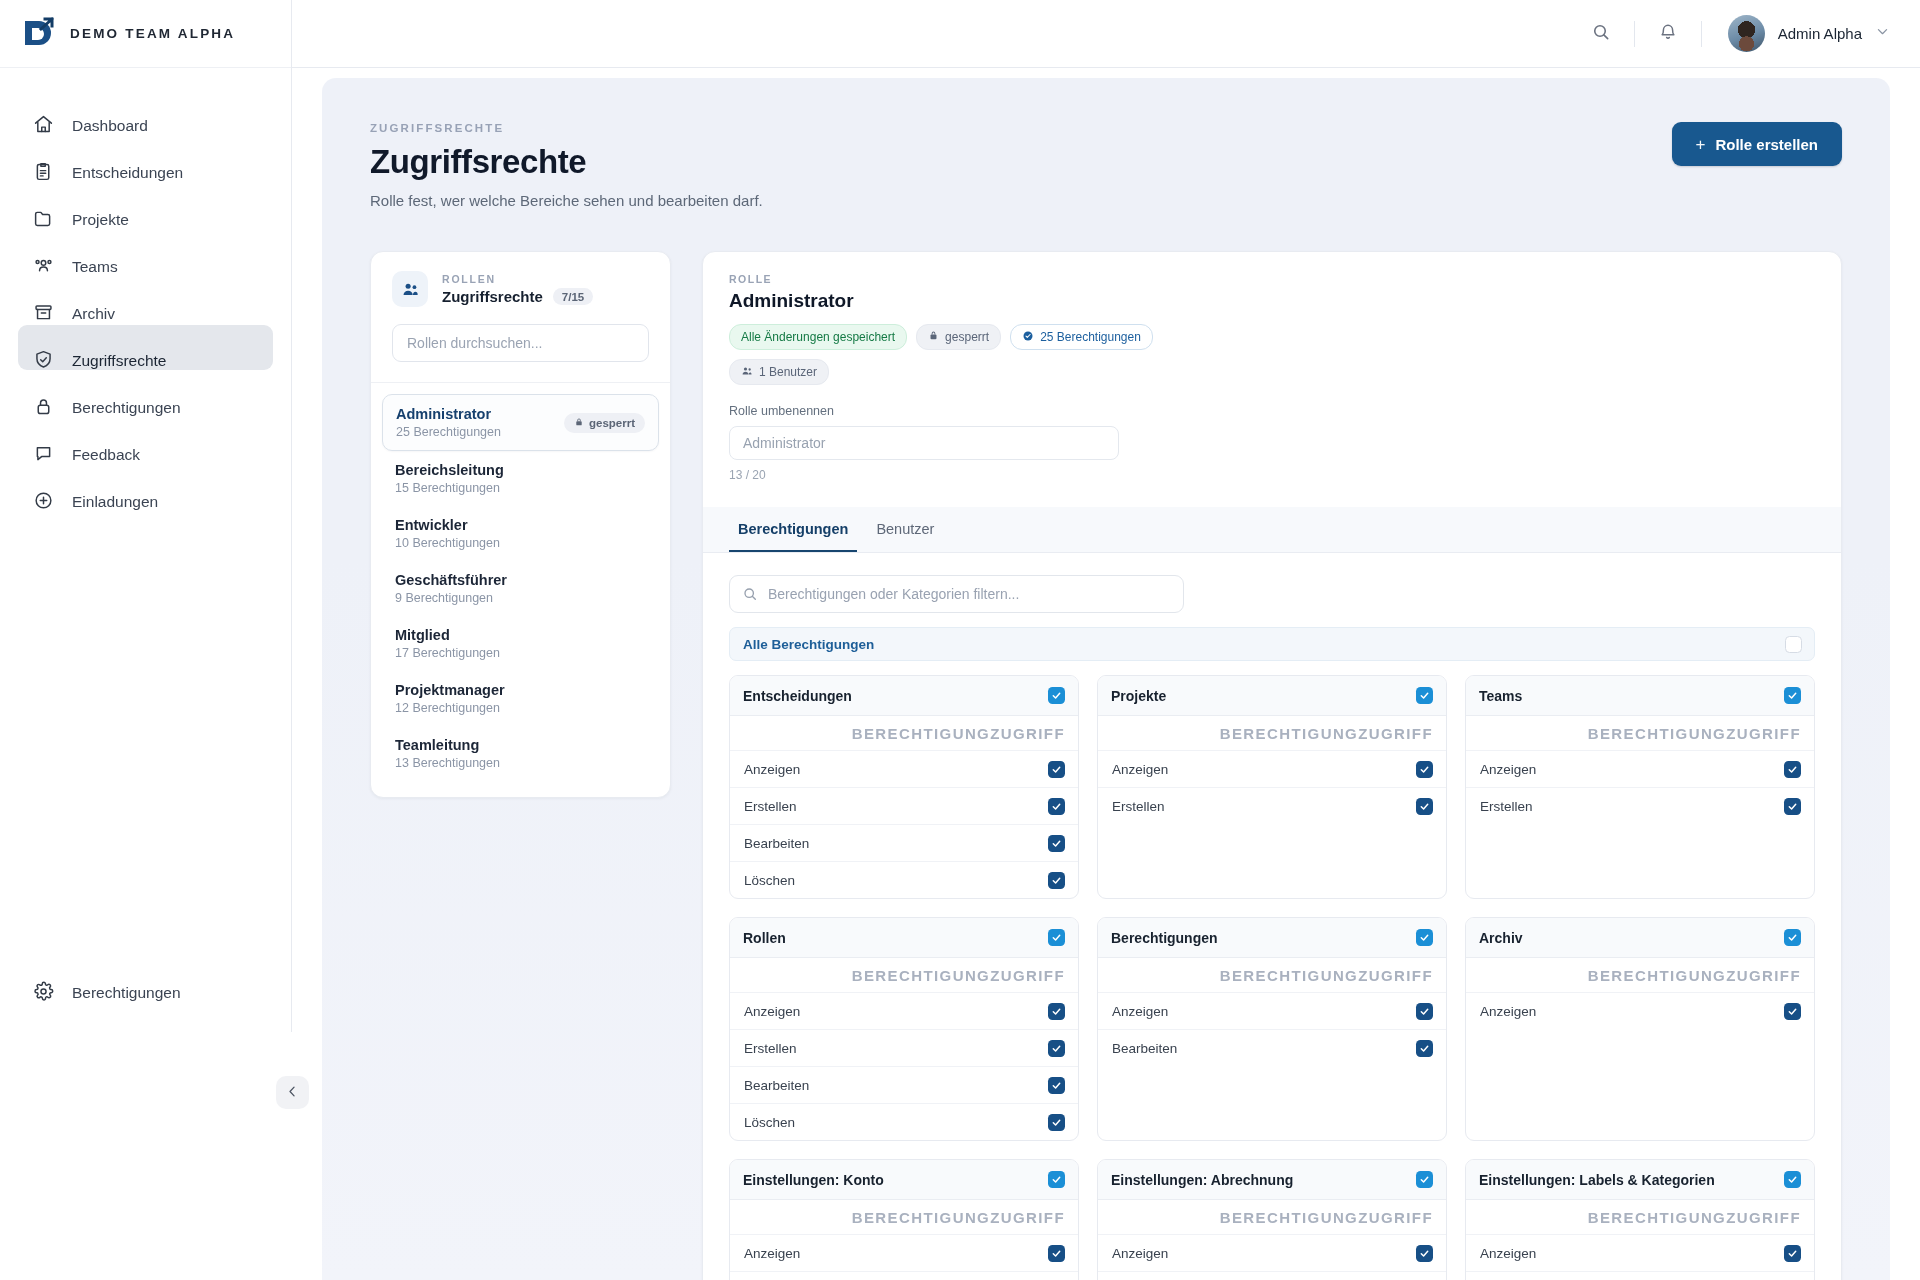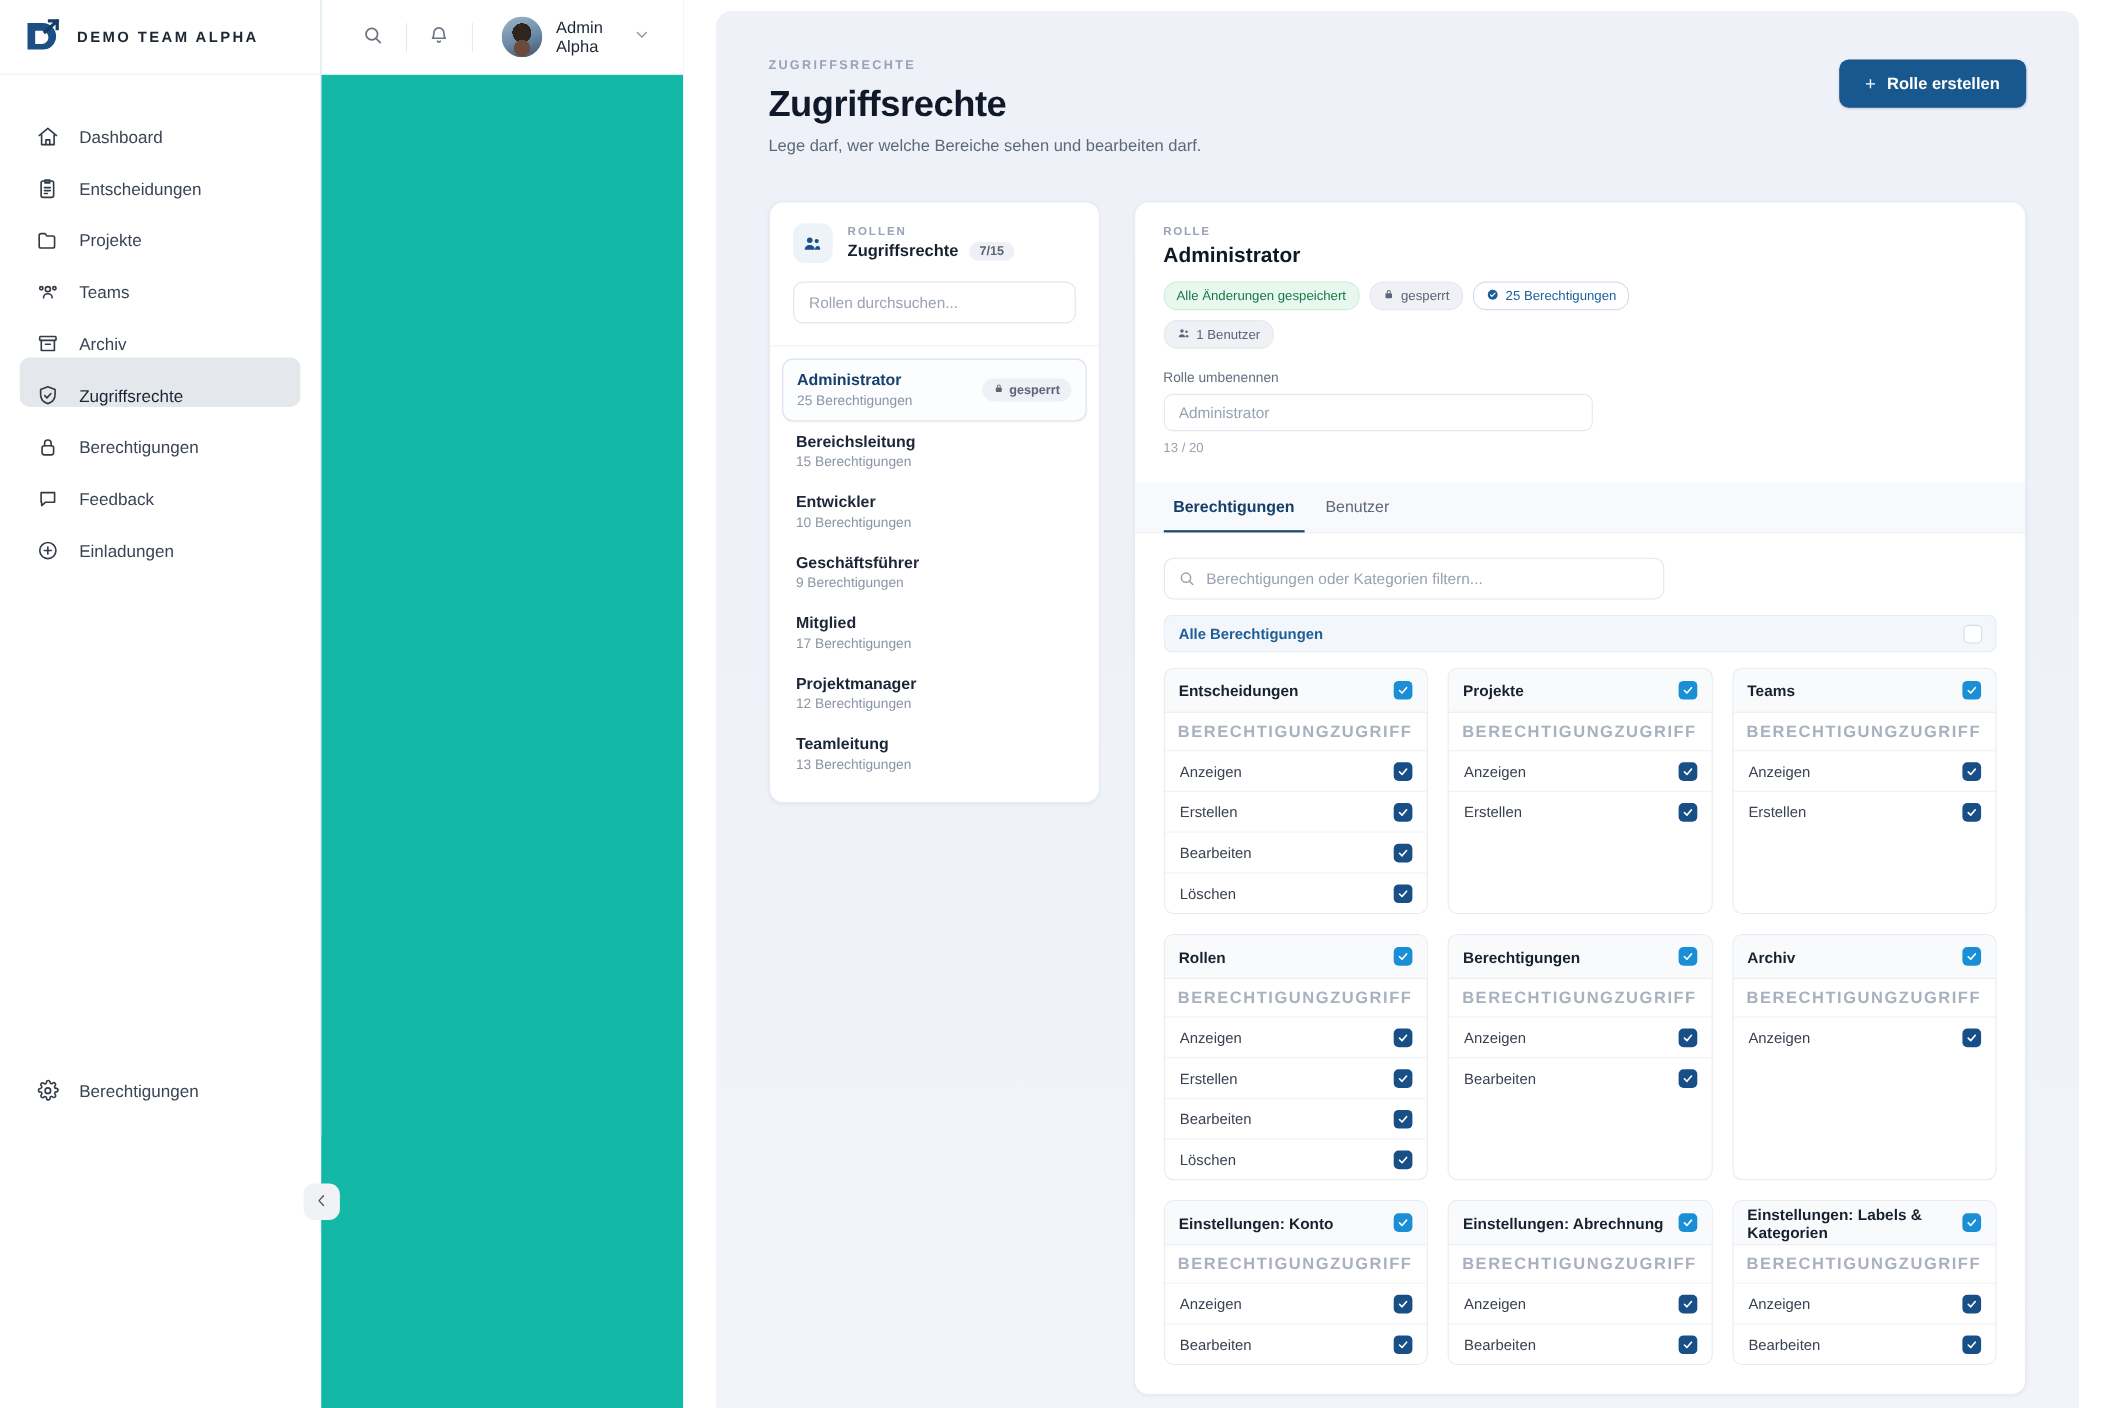--- a/index.html
+++ b/index.html
@@ -41,21 +41,21 @@
   .nav-bottom { padding: 0 18px 30px 18px; }
 
   .collapse-btn {
     position: absolute; left: 276px; top: 1076px;
     width: 33px; height: 33px; border-radius: 10px;
     background: #f1f2f5; display: flex; align-items: center; justify-content: center;
     cursor: pointer; z-index: 30; border: none;
   }
 
   
-  .content-col { flex: 1 1 auto; display: flex; flex-direction: row; min-width: 0; background:#14b8a6;}
+  .content-col { flex: 1 1 auto; display: flex; flex-direction: column; min-width: 0; background:#eab308;}
   .topbar {
     height: 68px; flex: 0 0 68px; background: #ffffff;
     border-bottom: 1px solid #e7eaf0;
     display: flex; align-items: center; justify-content: flex-end;
     padding: 0 30px; gap: 0;
   }
   .icon-btn {
     width: 42px; height: 42px; border-radius: 50%;
     display: flex; align-items: center; justify-content: center;
     cursor: pointer; background: transparent; border: none;
@@ -386,21 +386,21 @@
       </div>
     </header>
 
     <div class="page-wrap">
       <div class="page">
 
         <div class="page-head">
           <div>
             <div class="eyebrow">ZUGRIFFSRECHTE</div>
             <h1 class="page-title">Zugriffsrechte</h1>
-            <div class="page-sub">Lege darf, wer welche Bereiche sehen und bearbeiten darf.</div>
+            <div class="page-sub">Rolle fest, wer welche Bereiche sehen und bearbeiten darf.</div>
           </div>
           <button class="primary-btn">
             <span class="plus">+</span>
             <span>Rolle erstellen</span>
           </button>
         </div>
 
         <div class="grid">
 
           <section class="roles-card">

